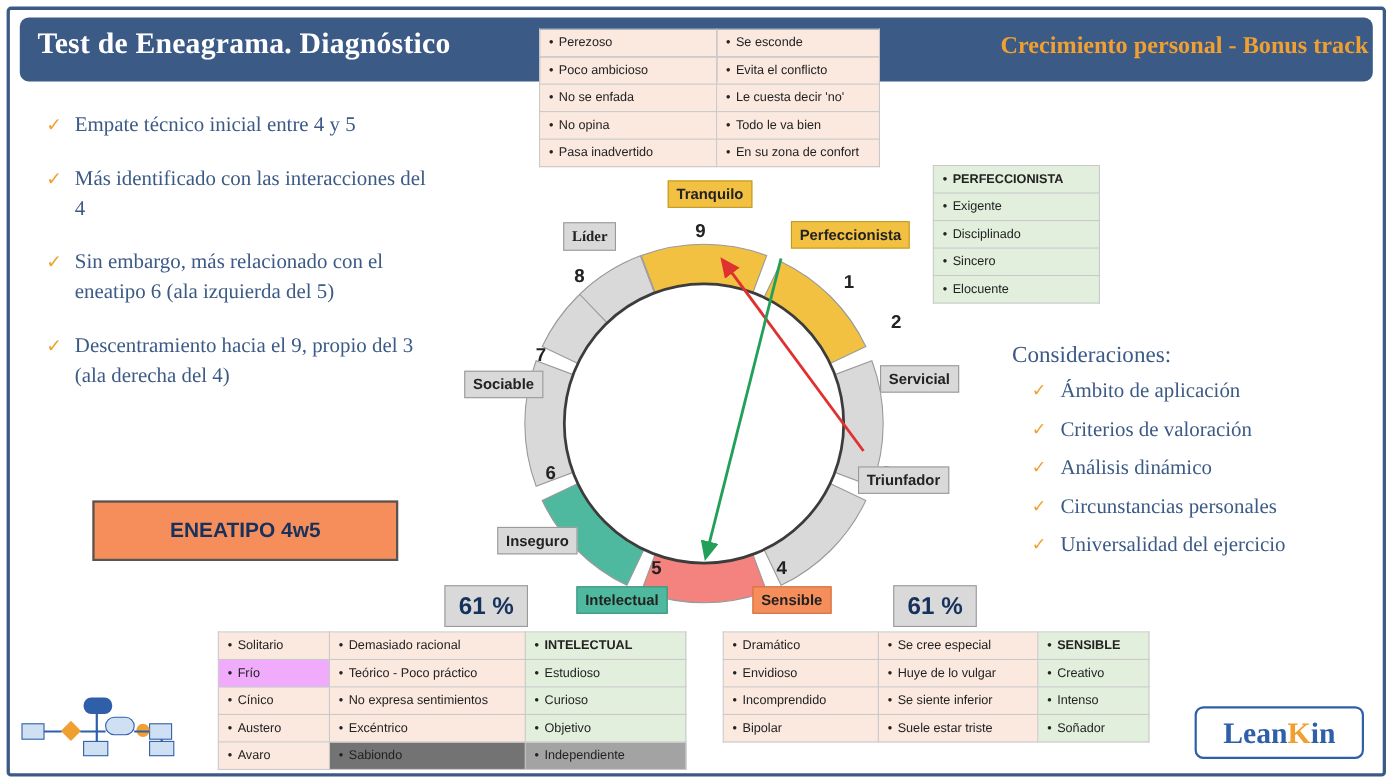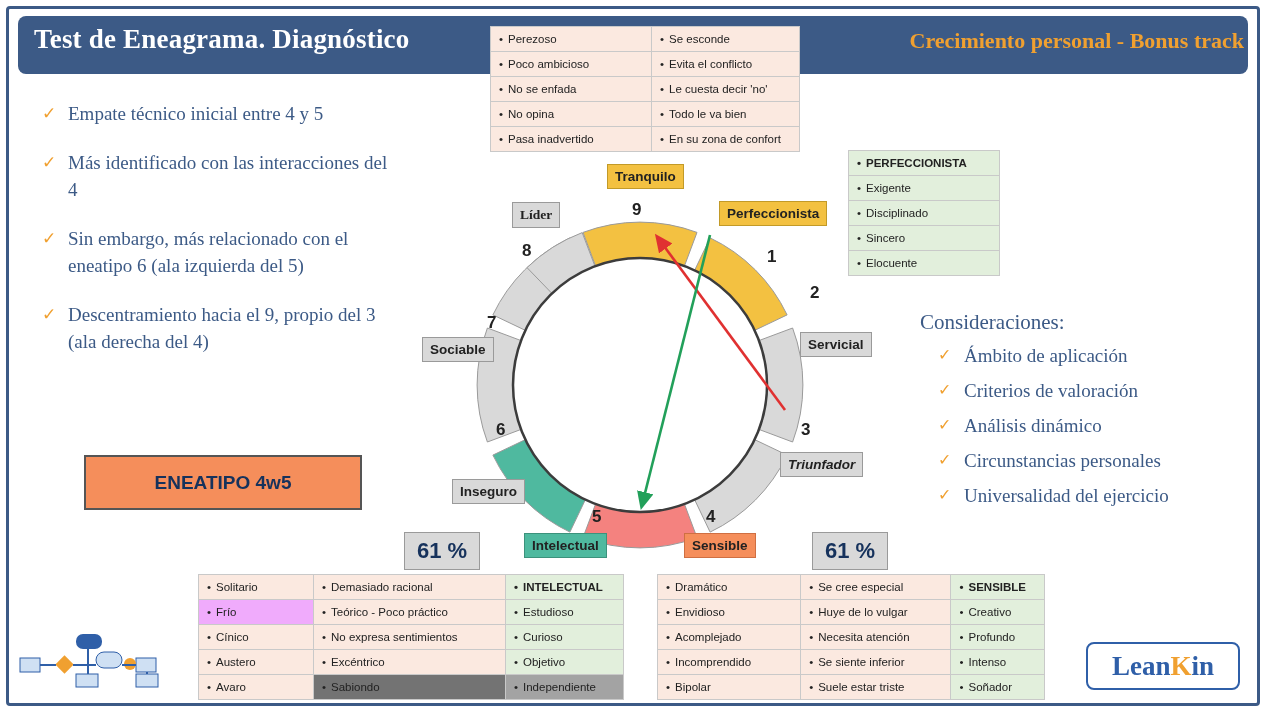--- a/index.html
+++ b/index.html
@@ -42,21 +42,21 @@
   }
   
   .cons-title{position:absolute;left:920px;top:310px;color:#3c5a86;font-size:21px;
      font-family:"Liberation Serif", serif;}
   .cons-list{position:absolute;left:938px;top:345px;width:320px;}
   .cons-item{position:relative;padding-left:26px;margin-bottom:13px;
     color:#3c5a86;font-size:19px;font-family:"Liberation Serif", serif;}
   .cons-item .chk{position:absolute;left:0;top:0;color:#f0a030;font-size:16px;}
   
   .tbl{position:absolute;border-collapse:collapse;font-size:11.5px;color:#222;}
-  .tbl td{border:1px solid #c9c9c9;padding:3px 18px 3px 8px;white-space:nowrap;height:18px;}
+  .tbl td{border:1px solid #c9c9c9;padding:3px 4px 3px 8px;white-space:nowrap;height:18px;}
   .peach td{background:#fbe9e0;}
   .green td{background:#e2efdc;}
   .td-b{font-weight:bold;}
   .dot::before{content:"\2022";margin-right:5px;}
   
   .wheel{position:absolute;left:430px;top:175px;width:420px;height:420px;}
   .num{position:absolute;font-size:17px;font-weight:bold;color:#222;}
   .lbl{
     position:absolute;background:#d9d9d9;border:1px solid #9a9a9a;
     font-size:13.5px;font-weight:bold;color:#222;padding:4px 7px;white-space:nowrap;
@@ -212,25 +212,20 @@
   <tbody>
       <tr>
     <td class="dot" style="width:128px;background:#fbe9e0;">Dramático</td>
     <td class="dot" style="width:132px;background:#fbe9e0;">Se cree especial</td>
     <td class="dot td-b" style="background:#e2efdc;">SENSIBLE</td>
   </tr>
   <tr>
     <td class="dot" style="background:#fbe9e0;">Envidioso</td>
     <td class="dot" style="background:#fbe9e0;">Huye de lo vulgar</td>
     <td class="dot" style="background:#e2efdc;">Creativo</td>
-  </tr>
-  <tr>
-    <td class="dot" style="background:#fbe9e0;">Acomplejado</td>
-    <td class="dot" style="background:#fbe9e0;">Necesita atención</td>
-    <td class="dot" style="background:#e2efdc;">Profundo</td>
   </tr>
   <tr>
     <td class="dot" style="background:#fbe9e0;">Incomprendido</td>
     <td class="dot" style="background:#fbe9e0;">Se siente inferior</td>
     <td class="dot" style="background:#e2efdc;">Intenso</td>
   </tr>
   <tr>
     <td class="dot" style="background:#fbe9e0;">Bipolar</td>
     <td class="dot" style="background:#fbe9e0;">Suele estar triste</td>
     <td class="dot" style="background:#e2efdc;">Soñador</td>
@@ -287,21 +282,21 @@
   <span class="num" style="left:276px;top:332px;">4</span>
   <span class="num" style="left:162px;top:332px;">5</span>
   <span class="num" style="left:66px;top:245px;">6</span>
   <span class="num" style="left:57px;top:138px;">7</span>
   <span class="num" style="left:92px;top:66px;">8</span>
 </div>
 
 <div class="lbl yellow" style="left:607px;top:164px;">Tranquilo</div>
 <div class="lbl yellow" style="left:719px;top:201px;">Perfeccionista</div>
 <div class="lbl" style="left:800px;top:332px;">Servicial</div>
-<div class="lbl" style="left:780px;top:452px;font-style:italic;">Triunfador</div>
+<div class="lbl" style="left:780px;top:424px;">Triunfador</div>
 <div class="lbl red" style="left:684px;top:533px;">Sensible</div>
 <div class="lbl green" style="left:524px;top:533px;">Intelectual</div>
 <div class="lbl" style="left:452px;top:479px;">Inseguro</div>
 <div class="lbl" style="left:422px;top:337px;">Sociable</div>
 <div class="lbl" style="left:512px;top:202px;font-family:Liberation Serif, serif;">Líder</div>
 
 <svg style="position:absolute;left:18px;bottom:22px;" width="150" height="62" viewBox="0 0 150 62">
   <rect x="2" y="30" width="20" height="14" fill="#cfe0f3" stroke="#2f5fa8"></rect>
   <rect x="58" y="6" width="26" height="15" rx="7" fill="#2f5fa8"></rect>
   <rect x="78" y="24" width="26" height="16" rx="8" fill="#cfe0f3" stroke="#2f5fa8"></rect>

